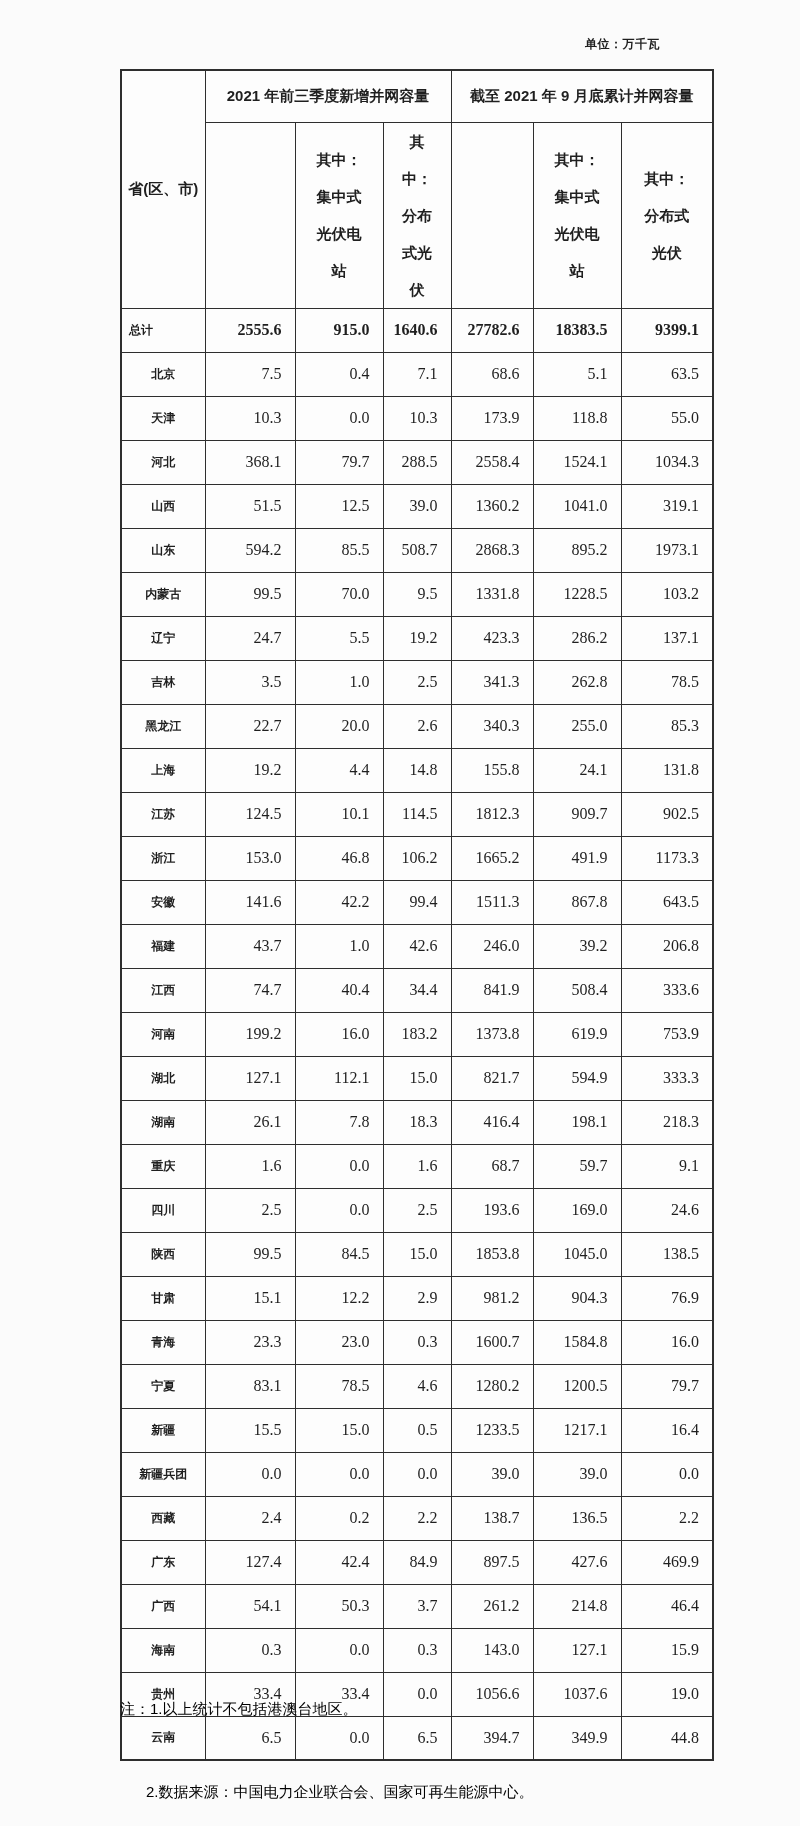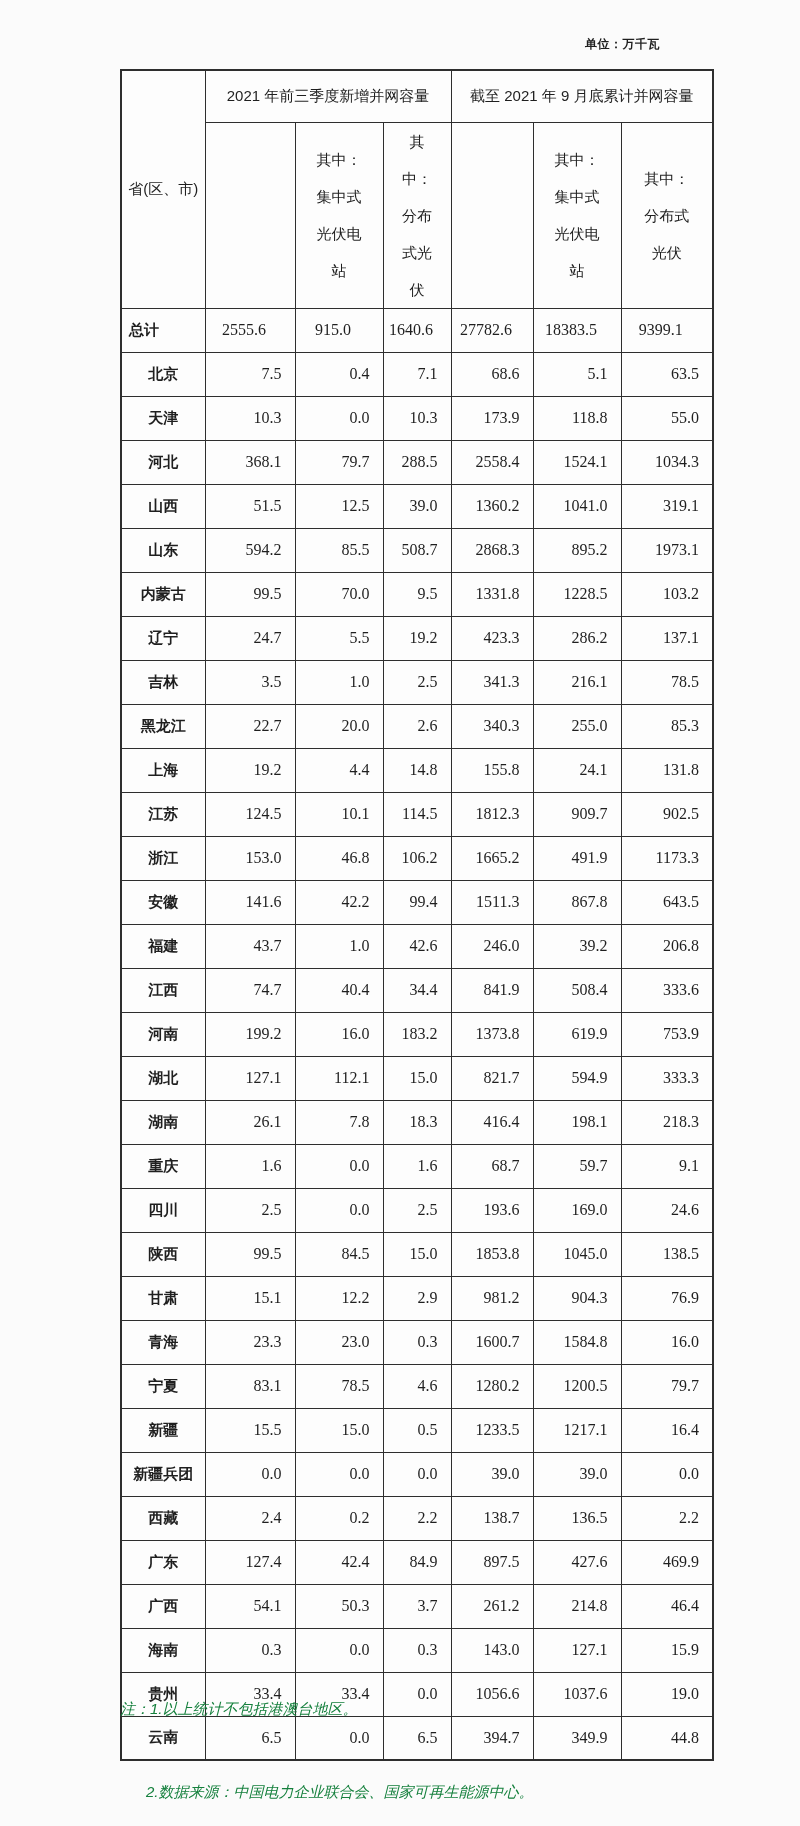--- a/index.html
+++ b/index.html
@@ -25,61 +25,60 @@
     border-collapse: collapse;
     table-layout: fixed;
     background: #fdfdfd;
     border: 2px solid #2e2e2e;
   }
   .cap-table th, .cap-table td {
     border: 1px solid #2e2e2e;
     overflow: hidden;
   }
   thead th {
-    font-weight: normal;
+    font-weight: bold;
     vertical-align: middle;
     text-align: center;
   }
   tr.group-row th { height: 52px; font-size: 15px; white-space: nowrap; }
   tr.sub-row th {
     height: 114px;
     font-size: 15px;
     line-height: 37px;
     padding: 0 16px;
   }
   th.corner {
     font-size: 15px;
     white-space: nowrap;
     padding: 0 2px;
     text-align: center;
   }
   tbody tr { height: 44px; }
   tbody th.province {
-    font-size: 15px;
+    font-size: 12px;
     font-weight: bold;
     text-align: center;
     padding: 0 3px;
   }
   tbody tr.total th.province {
     text-align: left;
     padding-left: 7px;
   }
   tbody td {
     font-family: "Liberation Serif", serif;
     font-size: 16px;
     text-align: right;
     padding-right: 13px;
   }
-  tbody tr.total td { font-weight: normal; text-align: center; }
+  tbody tr.total td { font-weight: bold; }
   .note {
     position: absolute;
     font-size: 15px;
-    color: #15803d;
+    color: #000000;
     white-space: nowrap;
-    font-style: italic;
   }
   .note-1 { left: 120px; top: 1700px; }
   .note-2 { left: 146px; top: 1738px; margin-top: 45px; }
 </style>
 </head>
 <body>
 
 <div class="unit-label">单位：万千瓦</div>
 
 <table class="cap-table">
@@ -179,21 +178,21 @@
         <td>423.3</td>
         <td>286.2</td>
         <td>137.1</td>
       </tr>
       <tr>
         <th class="province">吉林</th>
         <td>3.5</td>
         <td>1.0</td>
         <td>2.5</td>
         <td>341.3</td>
-        <td>216.1</td>
+        <td>262.8</td>
         <td>78.5</td>
       </tr>
       <tr>
         <th class="province">黑龙江</th>
         <td>22.7</td>
         <td>20.0</td>
         <td>2.6</td>
         <td>340.3</td>
         <td>255.0</td>
         <td>85.3</td>

